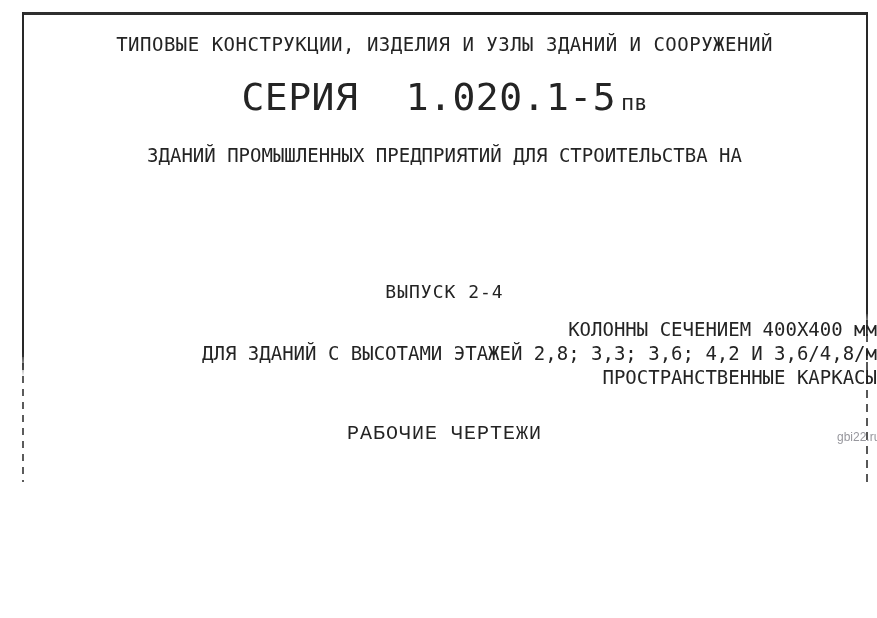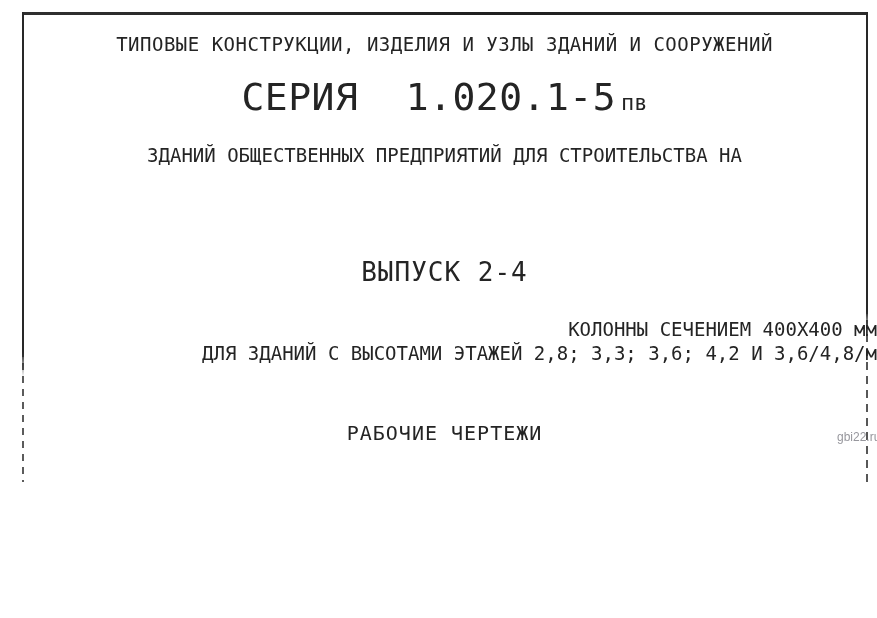--- a/index.html
+++ b/index.html
@@ -71,36 +71,37 @@
     letter-spacing: 0;
     word-spacing: 0;
     margin-left: 5px;
   }
   .description {
     top: 143px;
     font-size: 19px;
     line-height: 24.5px;
   }
   .issue-line {
-    top: 260px;
-    font-size: 26px;
+    top: 280px;
+    font-size: 18px;
     line-height: 24px;
     letter-spacing: 1px;
   }
   .subject {
     top: 317px;
     font-size: 19px;
     line-height: 24px;
     text-align: right;
   }
   .doc-type {
     top: 421px;
     font-size: 20px;
     line-height: 25px;
     letter-spacing: 1px;
+    font-family: Liberation Mono, monospace;
   }
   .watermark {
     position: absolute;
     left: 837px;
     top: 430px;
     font-family: Liberation Sans, sans-serif;
     font-size: 12px;
     color: #97979d;
     white-space: nowrap;
   }
@@ -115,27 +116,28 @@
   <div class="b-right"></div>
   <div class="b-bottom"></div>
 
   <div class="center-line category-title">ТИПОВЫЕ КОНСТРУКЦИИ, ИЗДЕЛИЯ И УЗЛЫ ЗДАНИЙ И СООРУЖЕНИЙ</div>
 
   <div class="center-line series-line">
     <span>СЕРИЯ 1.020.1-5</span><span class="series-suffix">пв</span>
   </div>
 
   <div class="center-line description">
-    <div>ЗДАНИЙ ОБЩЕСТВЕННЫХ ПРЕДПРИЯТИЙ ДЛЯ СТРОИТЕЛЬСТВА НА</div>
+    <div>ЗДАНИЙ ПРОМЫШЛЕННЫХ ПРЕДПРИЯТИЙ ДЛЯ СТРОИТЕЛЬСТВА НА</div>
   </div>
 
   <div class="center-line issue-line">ВЫПУСК 2-4</div>
 
   <div class="center-line subject">
     <div>КОЛОННЫ СЕЧЕНИЕМ 400Х400 мм</div>
     <div>ДЛЯ ЗДАНИЙ С ВЫСОТАМИ ЭТАЖЕЙ 2,8; 3,3; 3,6; 4,2 И 3,6/4,8/м</div>
+    <div>ПРОСТРАНСТВЕННЫЕ КАРКАСЫ</div>
   </div>
 
   <div class="center-line doc-type">РАБОЧИЕ ЧЕРТЕЖИ</div>
 
   <div class="watermark">gbi22.ru</div>
 
 </div>
 
 </body></html>

